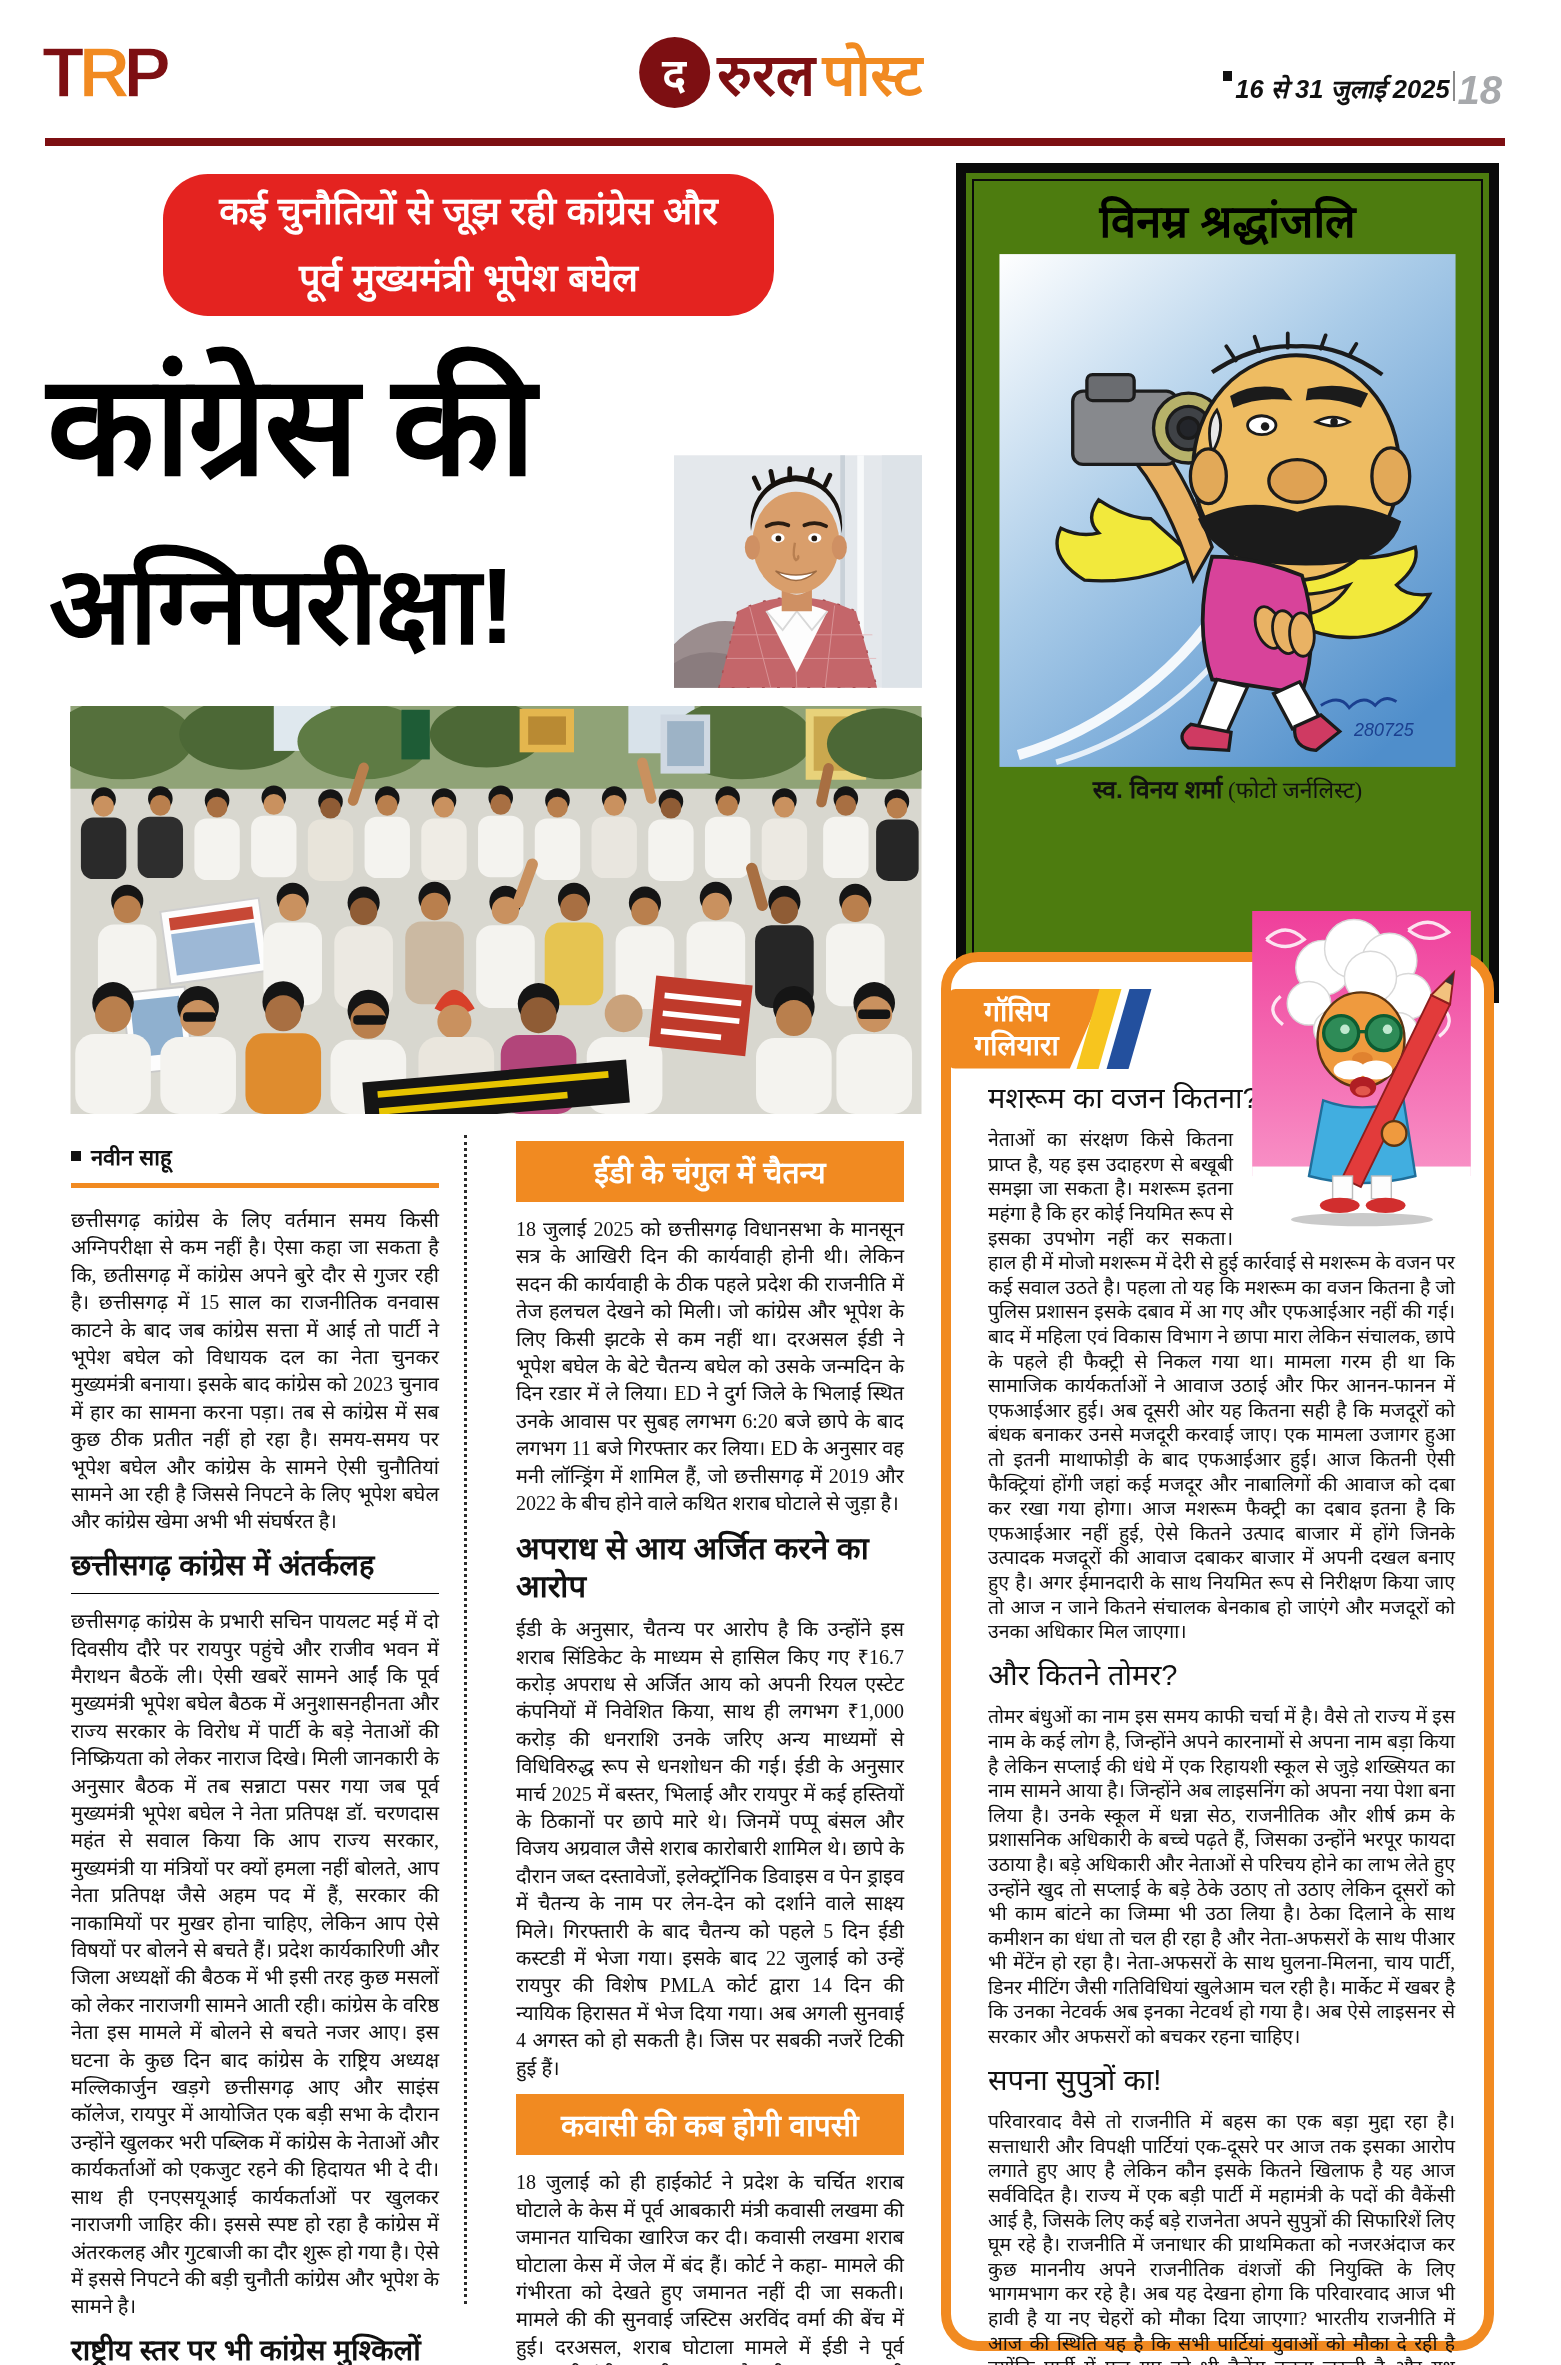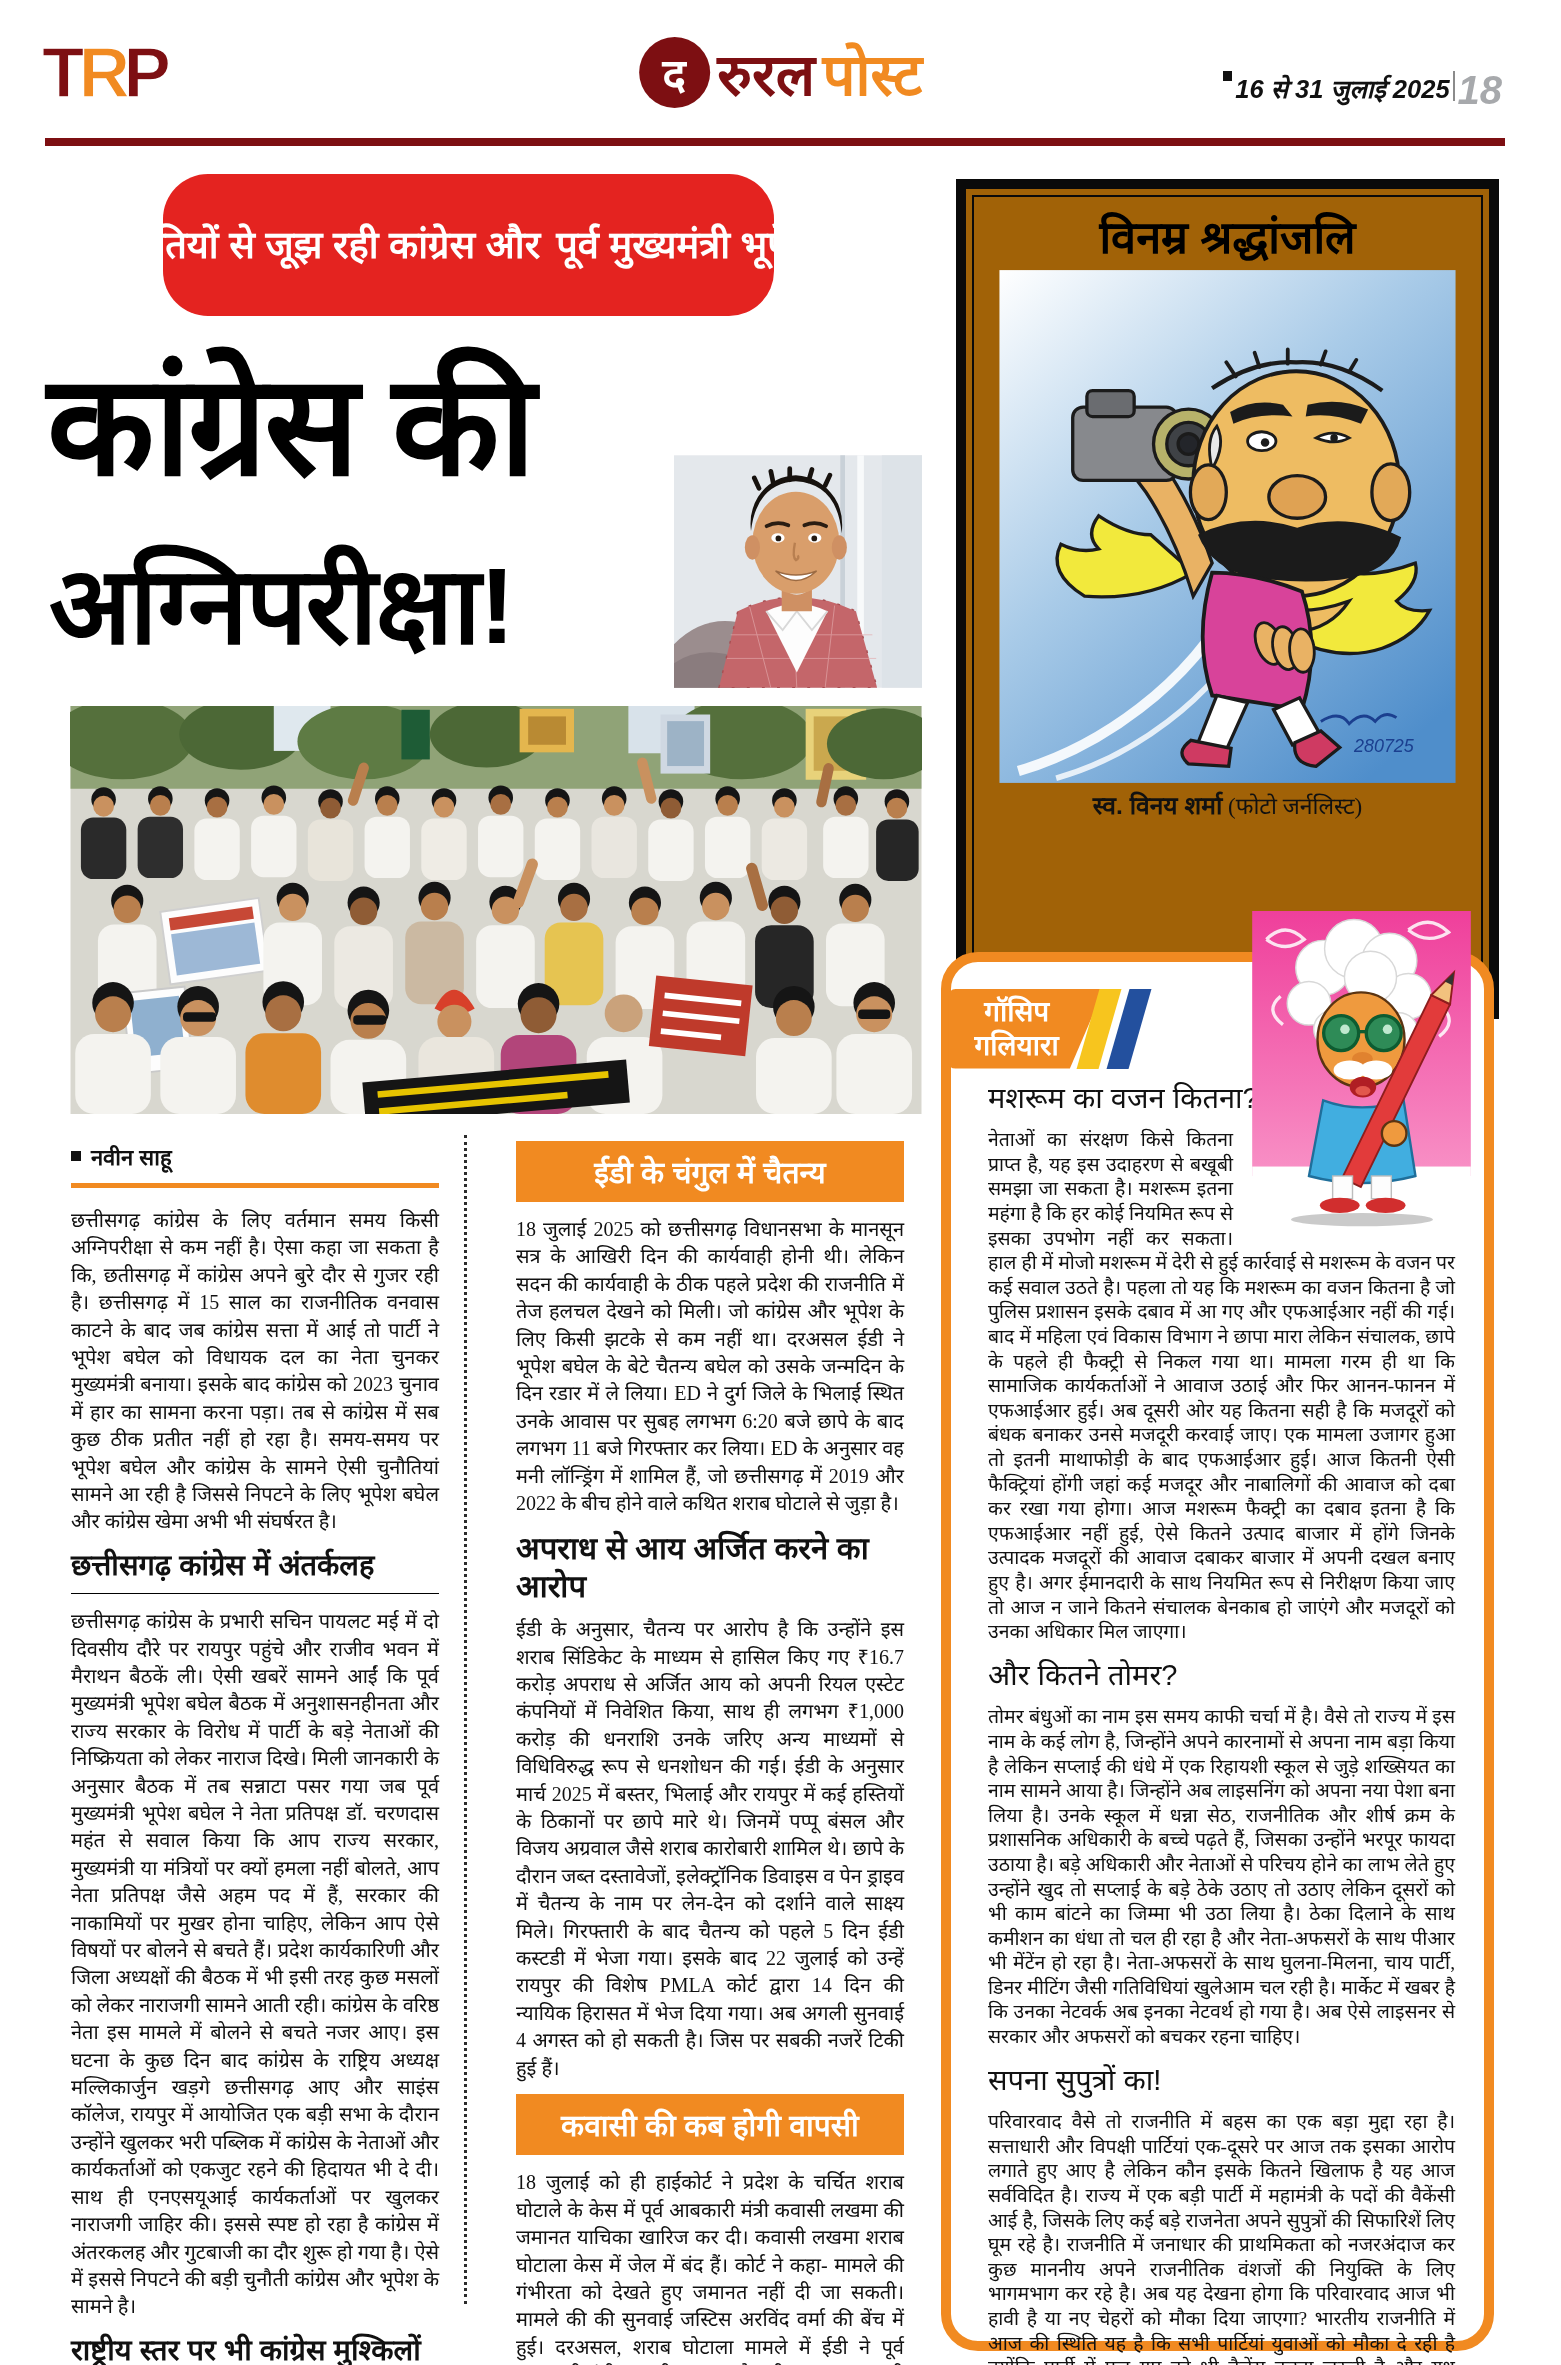--- a/index.html
+++ b/index.html
@@ -16,29 +16,29 @@
   .masthead .w1 { color:#7d0f12; font-size:58px; }
   .masthead .w2 { color:#f18a21; font-size:58px; }
   .dateblock { position:absolute; right:59px; top:71px; display:flex; align-items:flex-start; gap:3px; font-family:"Liberation Sans", sans-serif; font-weight:bold;font-style:italic; }
   .dateblock .sq { width:9.5px; height:9.5px; background:#111; display:inline-block; }
   .dateblock .dt { font-size:25.5px; color:#111; }
   .dateblock .bar { width:1.9px; height:30px; background:#8b8b8b; }
   .dateblock .pn { font-size:40px; color:#a7a9ac; line-height:38px; }
   .toprule { position:absolute; left:45px; top:138px; width:1460px; height:7.6px; background:#7d0f12; }
 
   
-  .kicker { position:absolute; left:163px; top:174px; width:611px; height:142px; background:#e42320; border-radius:45px; display:flex; flex-direction:row; align-items:center; justify-content:center; gap:16px; }
+  .kicker { position:absolute; left:163px; top:174px; width:611px; height:142px; background:#e42320; border-radius:45px; display:flex; flex-direction:column; align-items:center; justify-content:center; gap:16px; }
   .kicker span { color:#fff; font-family:"Liberation Sans", sans-serif; font-weight:bold; font-size:38px; line-height:51px; white-space:nowrap; }
   .headline1 { position:absolute; left:47px; top:326px; font-family:"Liberation Sans", sans-serif; font-weight:bold; font-size:140px; line-height:199px; color:#000; white-space:nowrap; letter-spacing:-2.8px; }
   .headline2 { position:absolute; left:49px; top:528px; font-family:"Liberation Sans", sans-serif; font-weight:bold; font-size:108px; line-height:156px; color:#000; white-space:nowrap; letter-spacing:-1.9px; }
   .portrait { position:absolute; left:674px; top:455px; width:248px; height:233px; }
   .protest { position:absolute; left:70px; top:706px; width:852px; height:408px; }
 
   
-  .tribute { position:absolute; left:956px; top:179px; width:543px; height:840px; border:10.4px solid #0a0a0a; background:#a16207; }
+  .tribute { position:absolute; left:956px; top:163px; width:543px; height:840px; border:10.4px solid #0a0a0a; background:#4d7c0f; }
   .tribute .inner { position:absolute; inset:5.7px; border:2.4px solid #0a0a0a; display:flex; flex-direction:column; align-items:center; }
   .tribute .t-title { font-family:"Liberation Sans", sans-serif; font-weight:bold; font-size:45px; color:#000; margin-top:8.5px; }
   .tribute svg.cartoon { width:475px; height:513px; margin-top:3.8px; }
   .tribute .t-cap { margin-top:4.7px; font-size:23px; }
   .tribute .t-cap b { font-family:"Liberation Sans", sans-serif; font-size:24.6px; }
 
   
   .col { position:absolute; text-align:justify; }
   .col p { font-size:20px; line-height:27.4px; margin-bottom:12.3px; }
   .col-left { left:71px; top:1141px; width:368px; }

